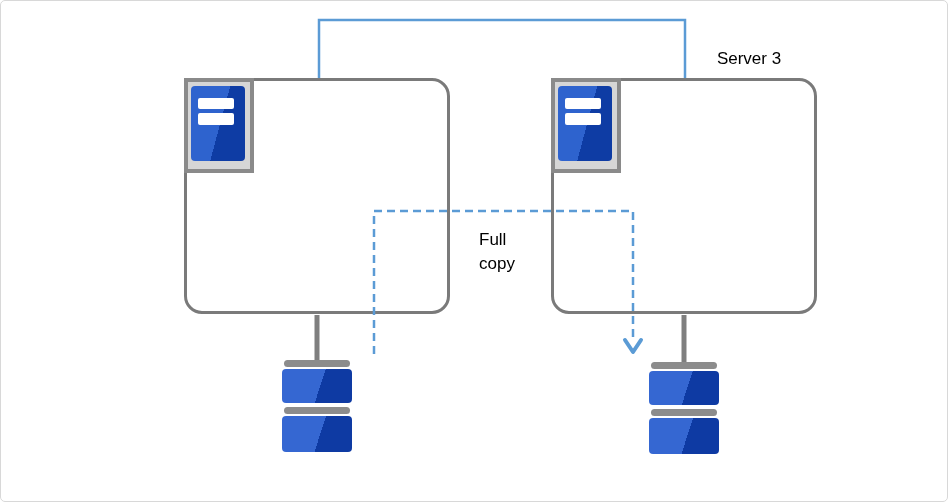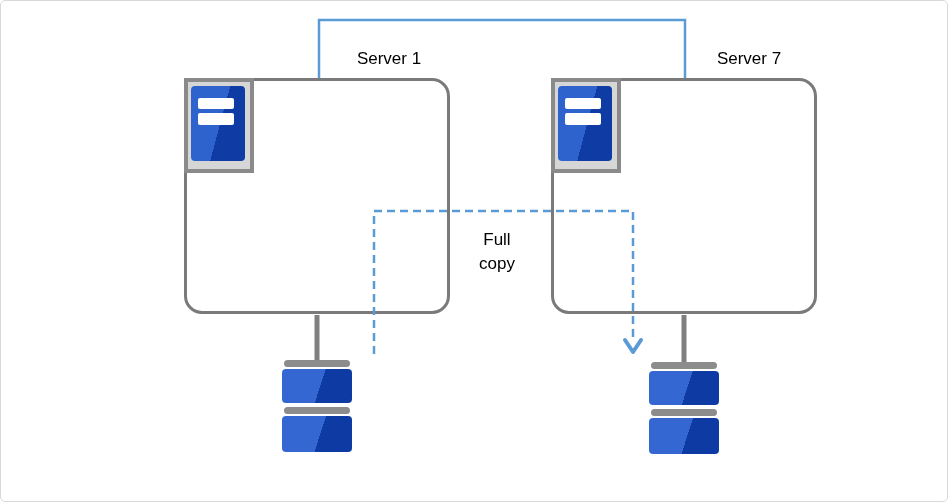--- a/index.html
+++ b/index.html
@@ -58,21 +58,21 @@
   .disk-platter{
     position:absolute;left:0;right:0;
     border-radius:4px;
     background:linear-gradient(108deg,#3567d2 54%,#0e3aa3 54%);
   }
   .disk-platter.p1{top:9px;height:34px;}
   .disk-platter.p2{top:56px;height:36px;}
   
   .lbl{
     position:absolute;color:#000000;
-    font-size:17px;line-height:24px;text-align:center;
+    font-size:17px;line-height:24px;
   }
   .lbl.center{text-align:center;}
   .svg-layer{position:absolute;left:0;top:0;width:946px;height:500px;pointer-events:none;}
 </style>
 </head>
 <body>
 
 <div class="canvas">
 
   <div class="server-box s1"></div>
@@ -108,18 +108,17 @@
     <div class="disk-cap cap2"></div>
     <div class="disk-platter p2"></div>
   </div>
   <div class="disk right">
     <div class="disk-cap cap1"></div>
     <div class="disk-platter p1"></div>
     <div class="disk-cap cap2"></div>
     <div class="disk-platter p2"></div>
   </div>
 
-  <div class="lbl center" style="left:338px;top:46px;width:100px;">Server 1</div>
-  <div class="lbl center" style="left:698px;top:46px;width:100px;">Server 7</div>
+  <div class="lbl center" style="left:698px;top:46px;width:100px;">Server 3</div>
   <div class="lbl" style="left:478px;top:227px;white-space:pre-line;">Full
 copy</div>
 
 </div>
 
 </body></html>

